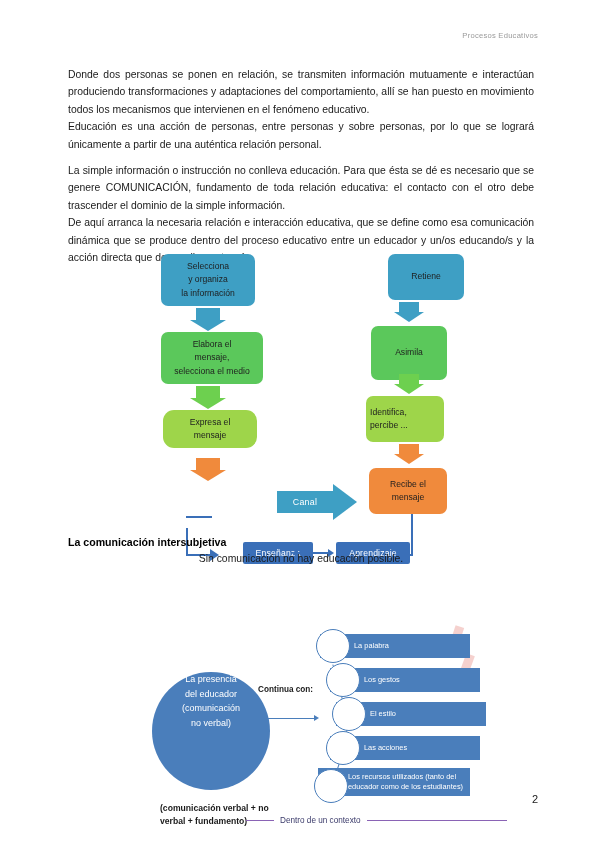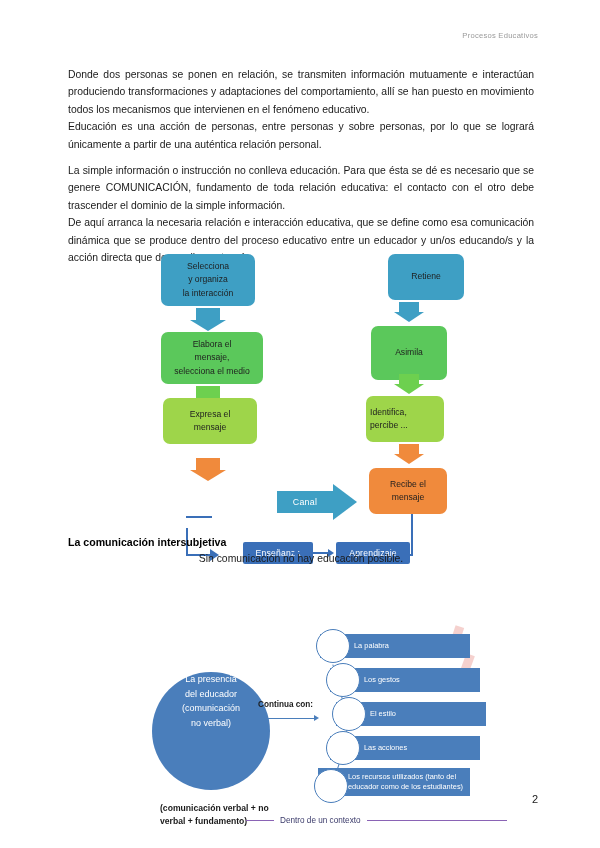--- a/index.html
+++ b/index.html
@@ -142,21 +142,21 @@
     width: 180px;
     font-size: 8.6px;
     line-height: 13px;
     font-weight: bold;
     color: #1a1a1a;
     text-align: left;
   }
   .continua {
     position: absolute;
     left: 258px;
-    top: 74px;
+    top: 59px;
     font-size: 8.2px;
     font-weight: bold;
     color: #1a1a1a;
   }
   .bar {
     position: absolute;
     background: #4A7EBB;
     color: #ffffff;
     font-size: 7.4px;
     line-height: 10.5px;
@@ -227,39 +227,39 @@
   <div class="para p2">
     <div>La simple información o instrucción no conlleva educación. Para que ésta se dé es necesario que se genere COMUNICACIÓN, fundamento de toda relación educativa: el contacto con el otro debe trascender el dominio de la simple información.</div>
     <div>De aquí arranca la necesaria relación e interacción educativa, que se define como esa comunicación dinámica que se produce dentro del proceso educativo entre un educador y un/os educando/s y la acción directa que desarrollan entre sí.</div>
   </div>
 
   <div class="flow">
 
     <div class="fbox" style="left:161px; top:8px; width:94px; height:52px; background:#3E9FC4;">
       <span>Selecciona</span>
       <span>y organiza</span>
-      <span>la interacción</span>
+      <span>la información</span>
     </div>
 
     <div style="position:absolute; left:196px; top:62px; width:24px; height:12px; background:#3E9FC4;"></div>
     <div style="position:absolute; left:190px; top:74px; width:0; height:0;
                 border-left:18px solid transparent; border-right:18px solid transparent;
                 border-top:11px solid #3E9FC4;"></div>
 
     <div class="fbox" style="left:161px; top:86px; width:102px; height:52px; background:#5BC85B;">
       <span>Elabora el</span>
       <span>mensaje,</span>
       <span>selecciona el medio</span>
     </div>
     <div style="position:absolute; left:196px; top:140px; width:24px; height:12px; background:#6DD04F;"></div>
     <div style="position:absolute; left:190px; top:152px; width:0; height:0;
                 border-left:18px solid transparent; border-right:18px solid transparent;
                 border-top:11px solid #6DD04F;"></div>
 
-    <div class="fbox" style="left:163px; top:152px; width:94px; height:46px; background:#9ED54A;">
+    <div class="fbox" style="left:163px; top:164px; width:94px; height:38px; background:#9ED54A;border-radius:11px;">
       <span>Expresa el</span>
       <span>mensaje</span>
     </div>
     <div style="position:absolute; left:196px; top:212px; width:24px; height:12px; background:#F08A3C;"></div>
     <div style="position:absolute; left:190px; top:224px; width:0; height:0;
                 border-left:18px solid transparent; border-right:18px solid transparent;
                 border-top:11px solid #F08A3C;"></div>
 
 
     <div class="fbox" style="left:388px; top:8px; width:76px; height:46px; background:#3E9FC4;">

